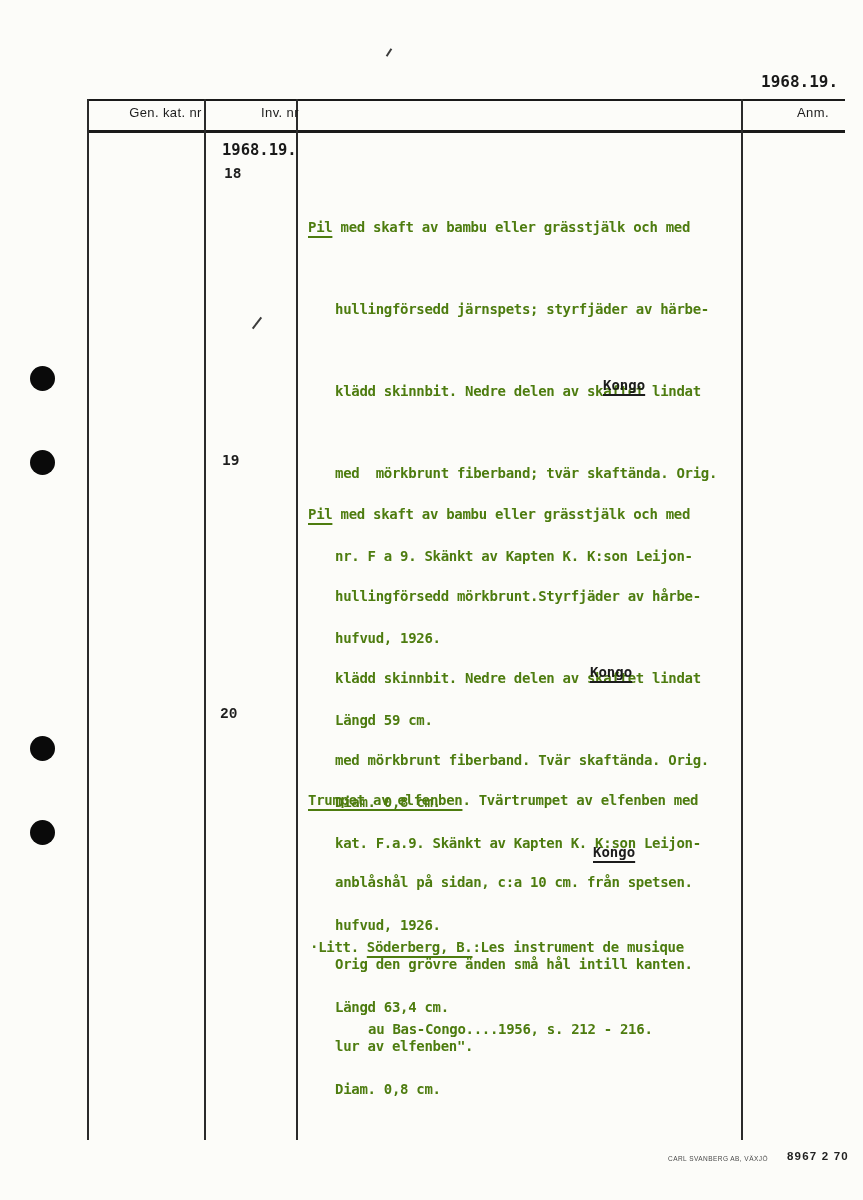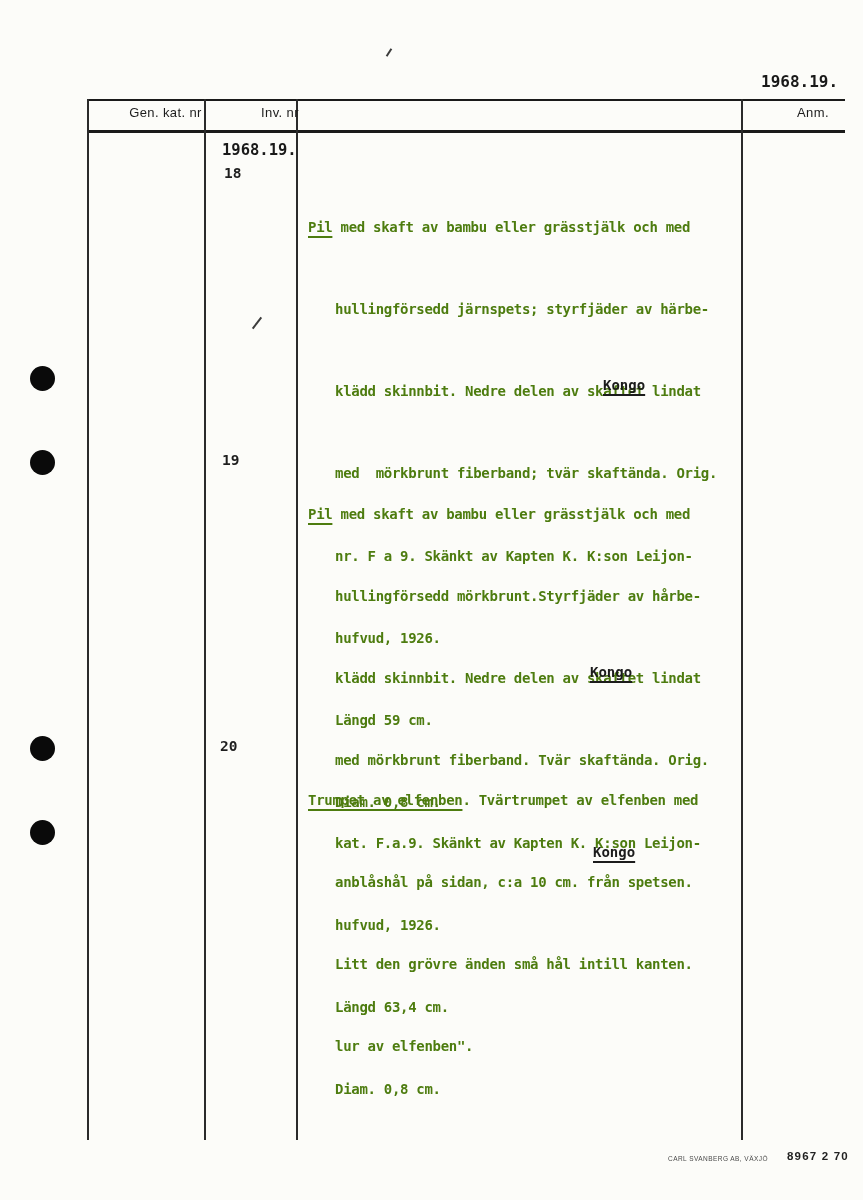--- a/index.html
+++ b/index.html
@@ -127,26 +127,30 @@
     <div class="tline cont">hullingförsedd mörkbrunt.Styrfjäder av hårbe-</div>
     <div class="tline cont">klädd skinnbit. Nedre delen av skaftet lindat</div>
     <div class="tline cont">med mörkbrunt fiberband. Tvär skaftända. Orig.</div>
     <div class="tline cont">kat. F.a.9. Skänkt av Kapten K. K:son Leijon-</div>
     <div class="tline cont">hufvud, 1926.</div>
     <div class="tline cont">Längd 63,4 cm.</div>
     <div class="tline cont">Diam. 0,8 cm.</div>
   </div>
   <div class="kongo" style="left:590px;top:663px;">Kongo</div>
 
-  <div class="invnum" style="left:220px;top:736px;">20</div>
+  <div class="invnum" style="left:220px;top:704px;font-family:Liberation Mono, monospace;">20</div>
   <div class="entry-text tw" style="top:732px;">
     <div class="tline"><span class="u">Trumpet av elfenben</span><span>. Tvärtrumpet av elfenben med</span></div>
     <div class="tline cont">anblåshål på sidan, c:a 10 cm. från spetsen.</div>
-    <div class="tline cont">Litt den grövre änden små hål intill kanten.</div>
+    <div class="tline cont">Orig den grövre änden små hål intill kanten.</div>
     <div class="tline cont">lur av elfenben".</div>
   </div>
   <div class="kongo" style="left:593px;top:843px;">Kongo</div>
 
+  <div class="litt tw">
+    <div class="tline"><span>·</span><span class="lbl">Litt.</span><span class="u">Söderberg, B.</span><span>:Les instrument de musique</span></div>
+    <div class="tline l2">au Bas-Congo....1956, s. 212 - 216.</div>
+  </div>
 
   <div class="footer-printer">CARL SVANBERG AB, VÄXJÖ</div>
   <div class="footer-code">8967 2 70</div>
 
 </div>
 
 </body></html>

